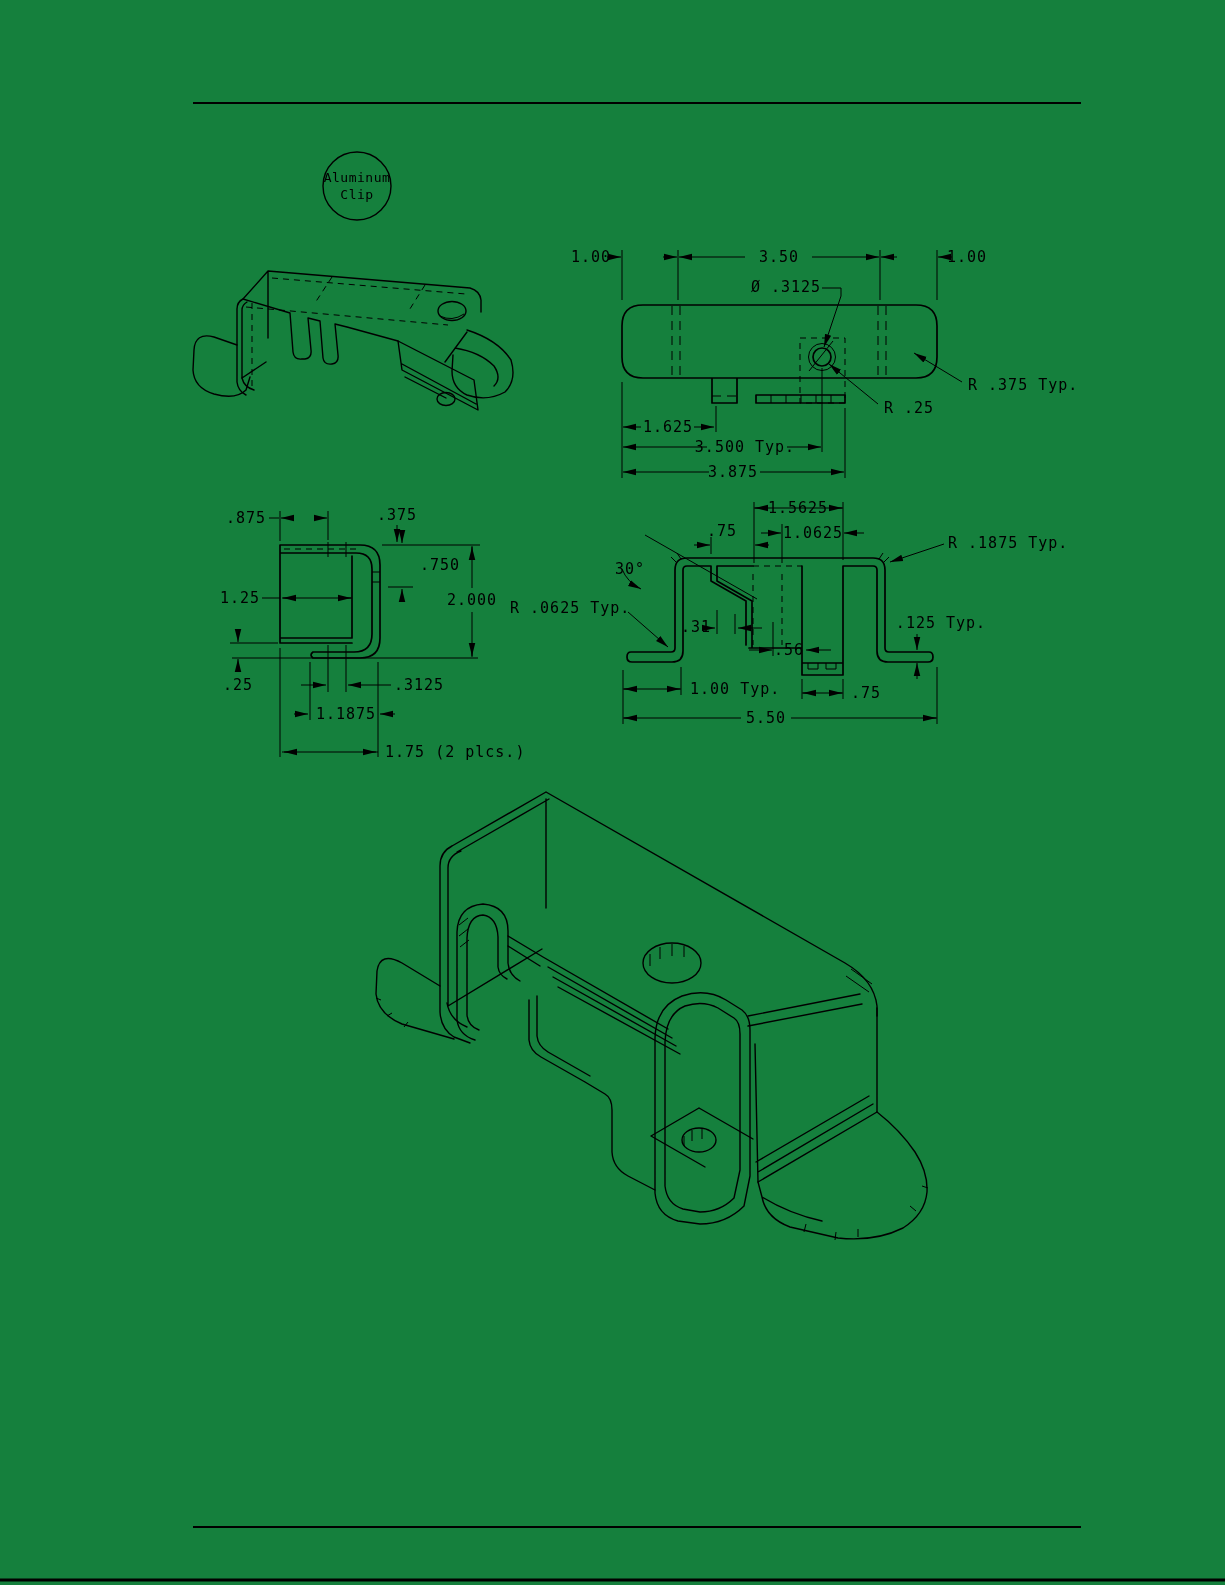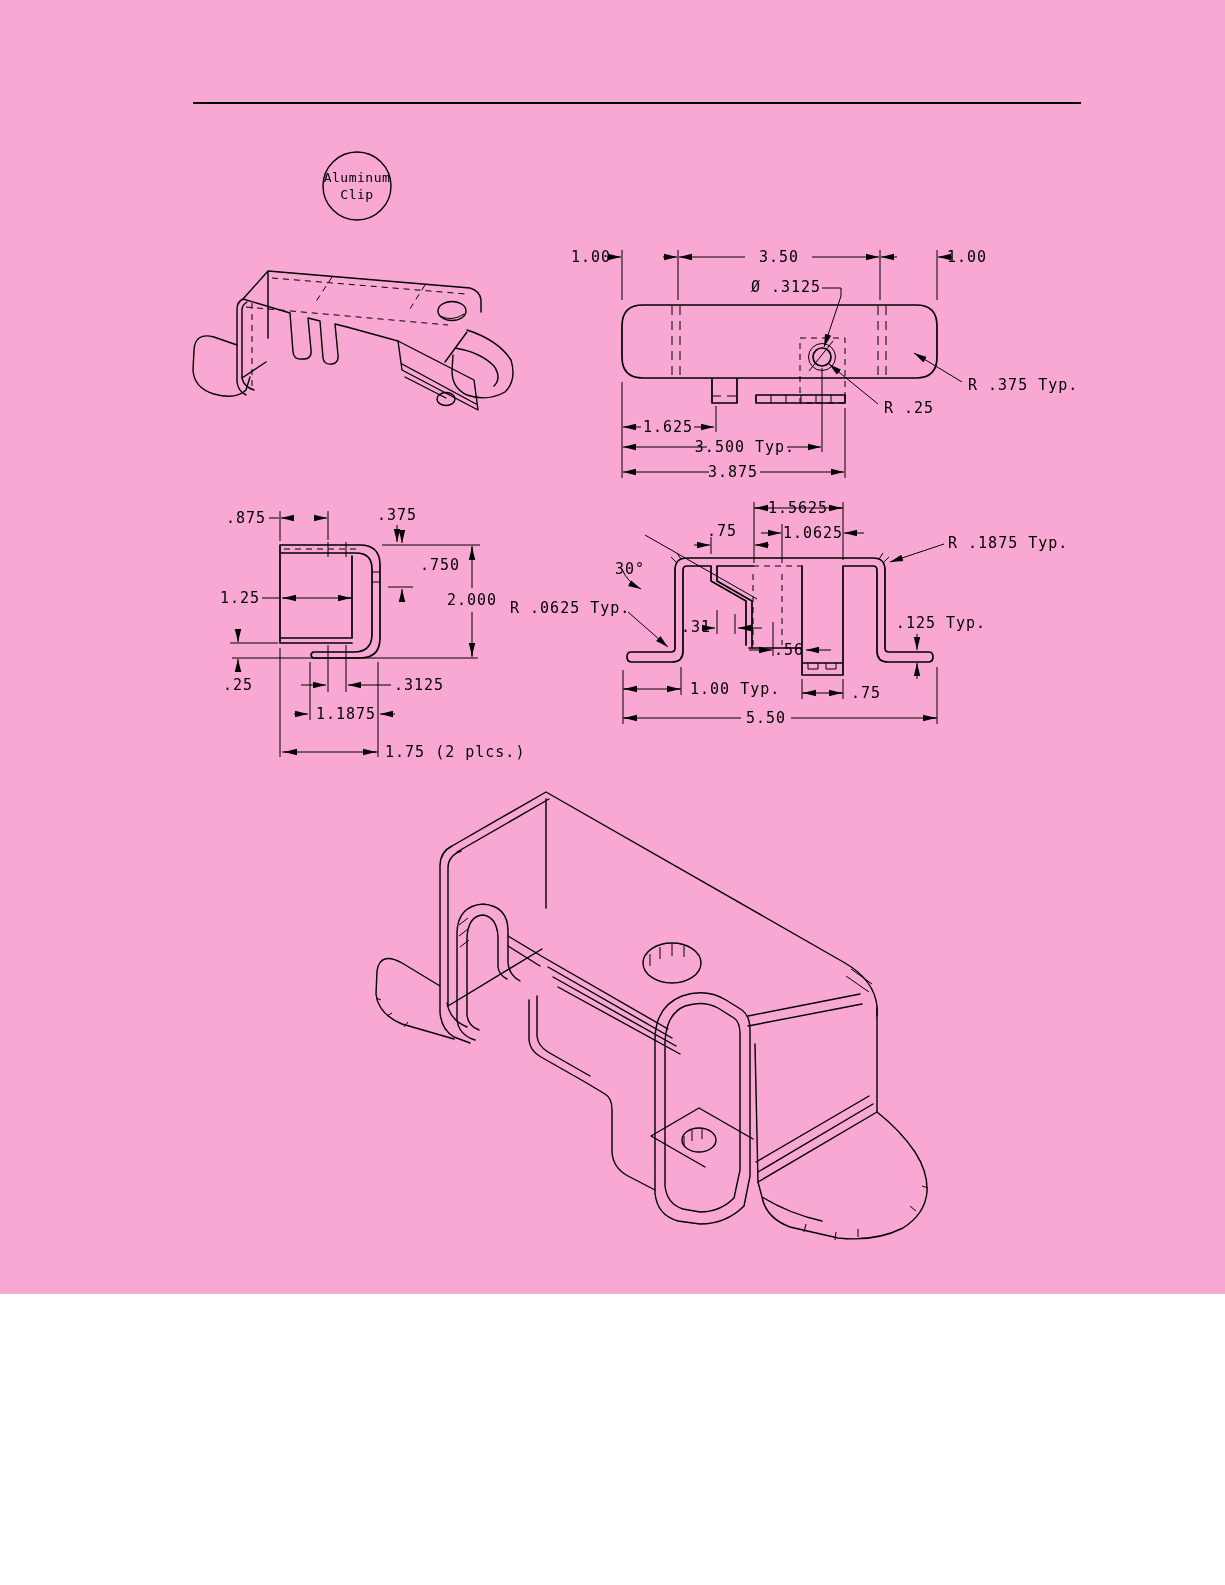--- a/index.html
+++ b/index.html
@@ -1,16 +1,16 @@
 <!DOCTYPE html>
 <html><head>
 <meta charset="utf-8">
 <style>
   html,body{margin:0;padding:0;background:#fff;}
-  .page{position:relative;width:1225px;height:1294px;background:#f9a8d4;overflow:hidden;}
+  .page{position:relative;width:1225px;height:1585px;background:#15803d;overflow:hidden;}
   svg{display:block;}
   .thick{stroke:#000;stroke-width:1.7;fill:none;stroke-linejoin:round;stroke-linecap:round;}
   .med{stroke:#000;stroke-width:1.4;fill:none;stroke-linejoin:round;stroke-linecap:round;}
   .thin{stroke:#000;stroke-width:1;fill:none;stroke-linecap:butt;}
   .dash{stroke-dasharray:9 6;}
   .hid{stroke-dasharray:6 5;}
   .ae{marker-end:url(#ar);}
   text{font-family:"DejaVu Sans Mono","Liberation Mono",monospace;font-size:15px;fill:#000;letter-spacing:1px;}
   text.lbl{font-size:13px;letter-spacing:0.5px;}
   .mid{text-anchor:middle;}

